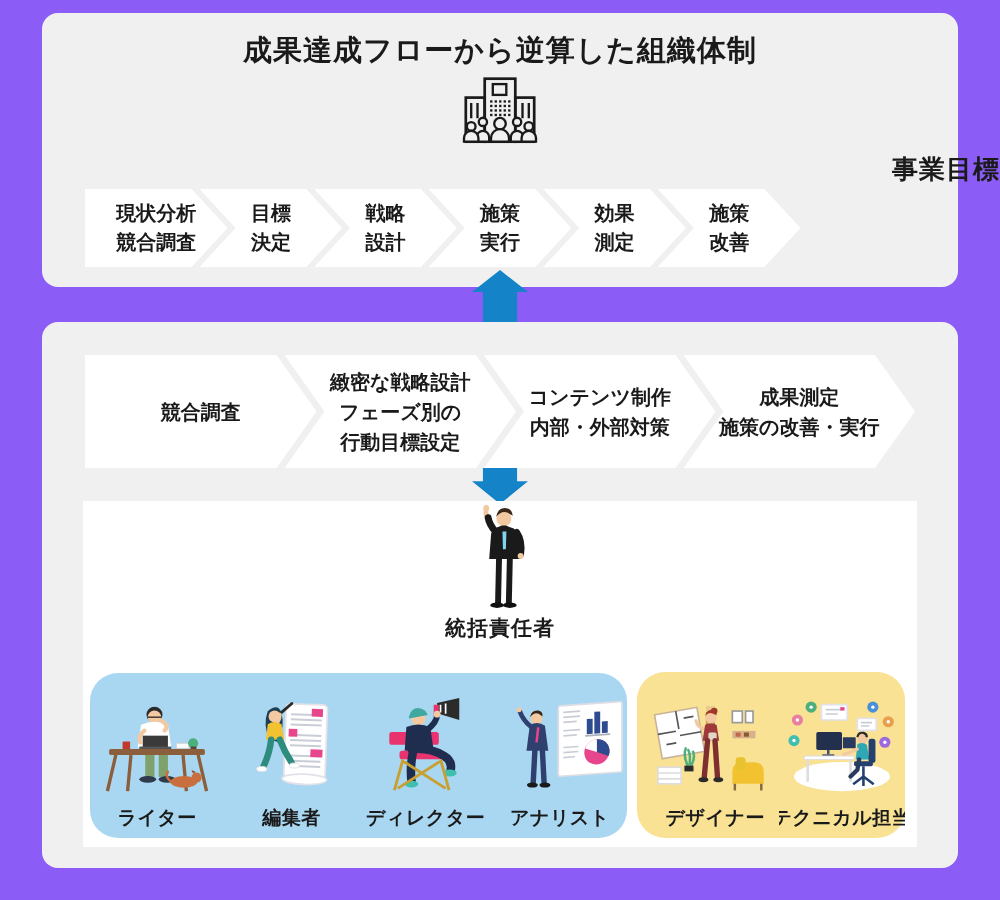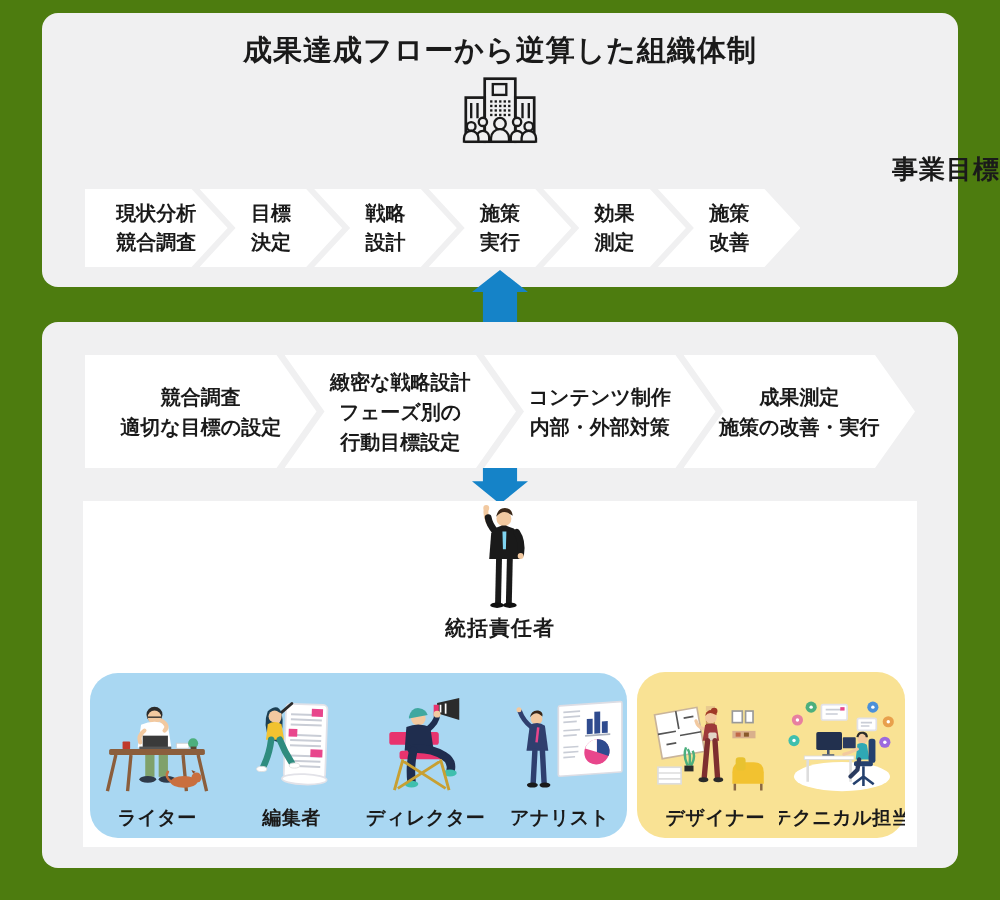--- a/index.html
+++ b/index.html
@@ -6,21 +6,21 @@
     --panel-bg:#F0F0F1;
     --accent-blue:#1583C8;
     --content-team-bg:#A9D7F2;
     --technical-team-bg:#F9E294;
     --text:#1A1A1A;
     --chevron-white:#FFFFFF;
   }
   *{margin:0;padding:0;box-sizing:border-box;}
   html,body{background:#FFFFFF;}
   body{font-family:"Liberation Sans","DejaVu Sans",sans-serif;color:var(--text);}
-  .page{position:relative;width:1000px;height:900px;background:#4d7c0f;overflow:hidden;}
+  .page{position:relative;width:1000px;height:900px;background:#8b5cf6;overflow:hidden;}
 
   .panel{position:absolute;left:42px;width:916px;background:var(--panel-bg);border-radius:16px;}
   .panel-top{top:13px;height:274px;}
   .panel-bottom{top:322px;height:546px;}
 
   .main-title{position:absolute;left:0;right:0;top:31px;text-align:center;
     font-size:29px;font-weight:800;letter-spacing:1px;}
 
   .building-icon{position:absolute;left:455px;top:74px;width:90px;height:76px;}
   .goal-label{position:absolute;left:0;right:0;top:152px;text-align:right;
@@ -146,21 +146,20 @@
     </div>
   </div>
 
   <div class="arrow-up"></div>
 
   <div class="panel panel-bottom"></div>
 
   <div class="band band-mid">
     <div class="step">
       <span>競合調査</span>
-      <span>適切な目標の設定</span>
     </div>
     <div class="step">
       <span>緻密な戦略設計</span>
       <span>フェーズ別の</span>
       <span>行動目標設定</span>
     </div>
     <div class="step">
       <span>コンテンツ制作</span>
       <span>内部・外部対策</span>
     </div>

